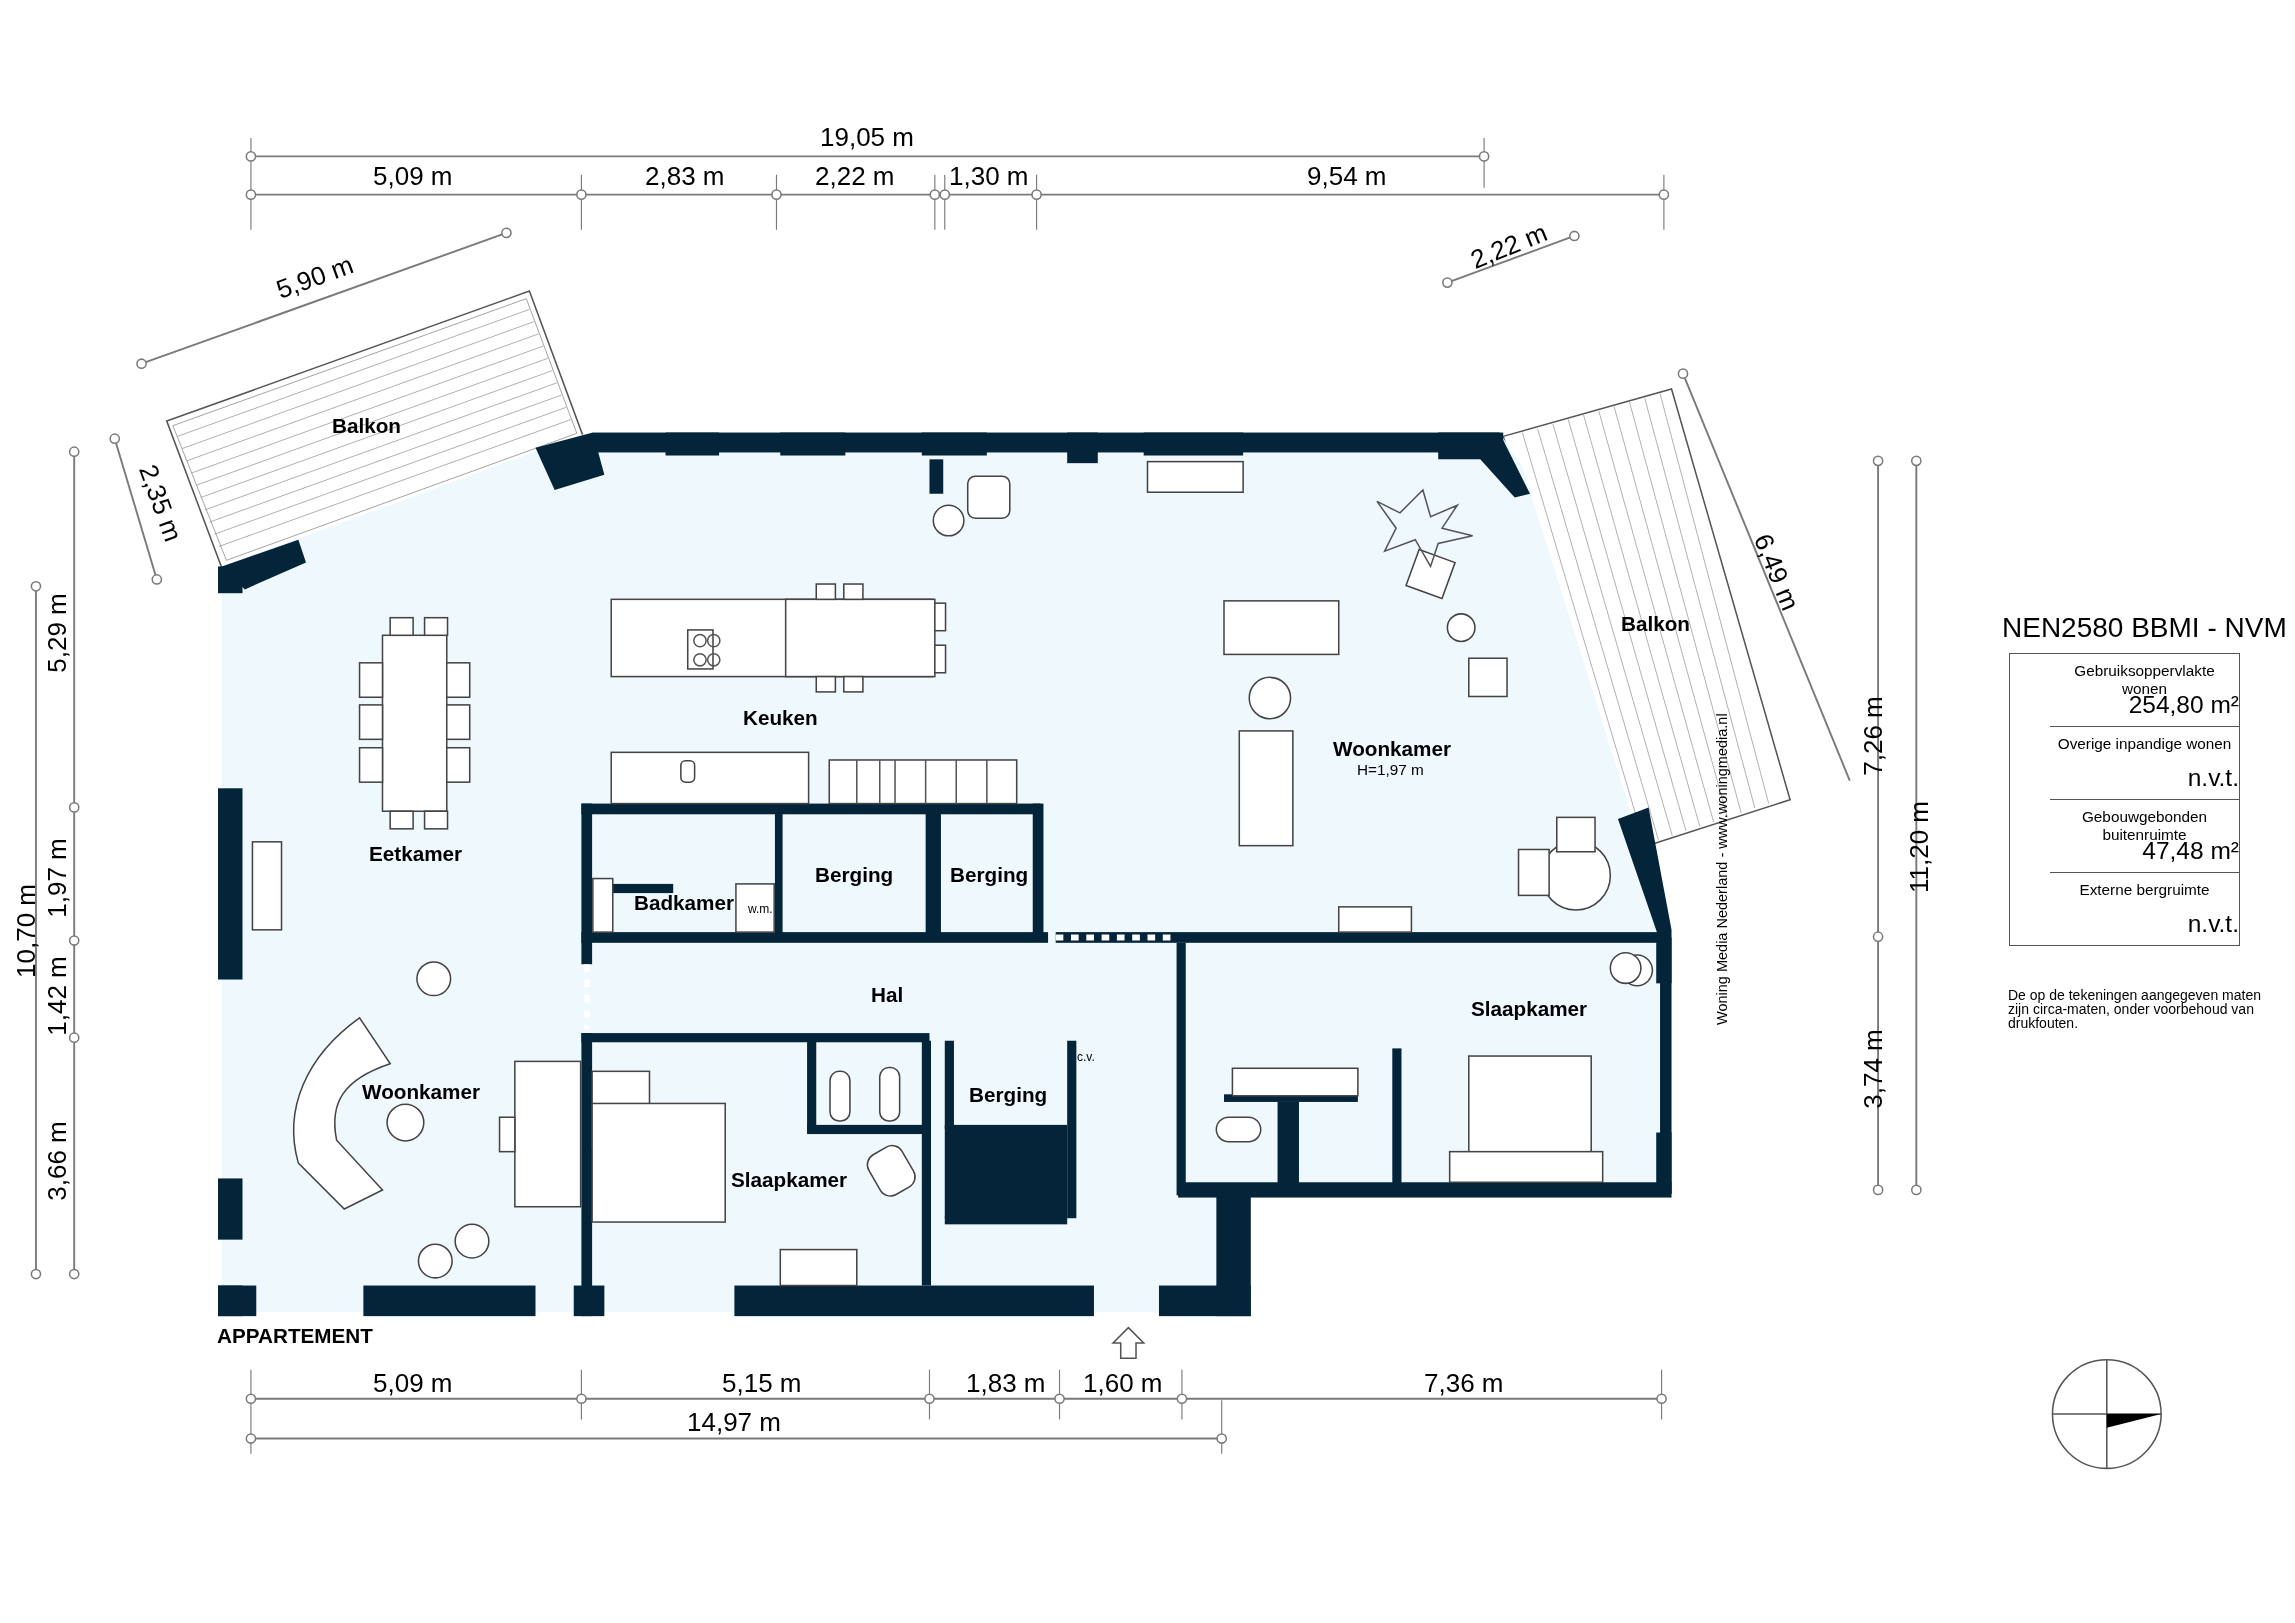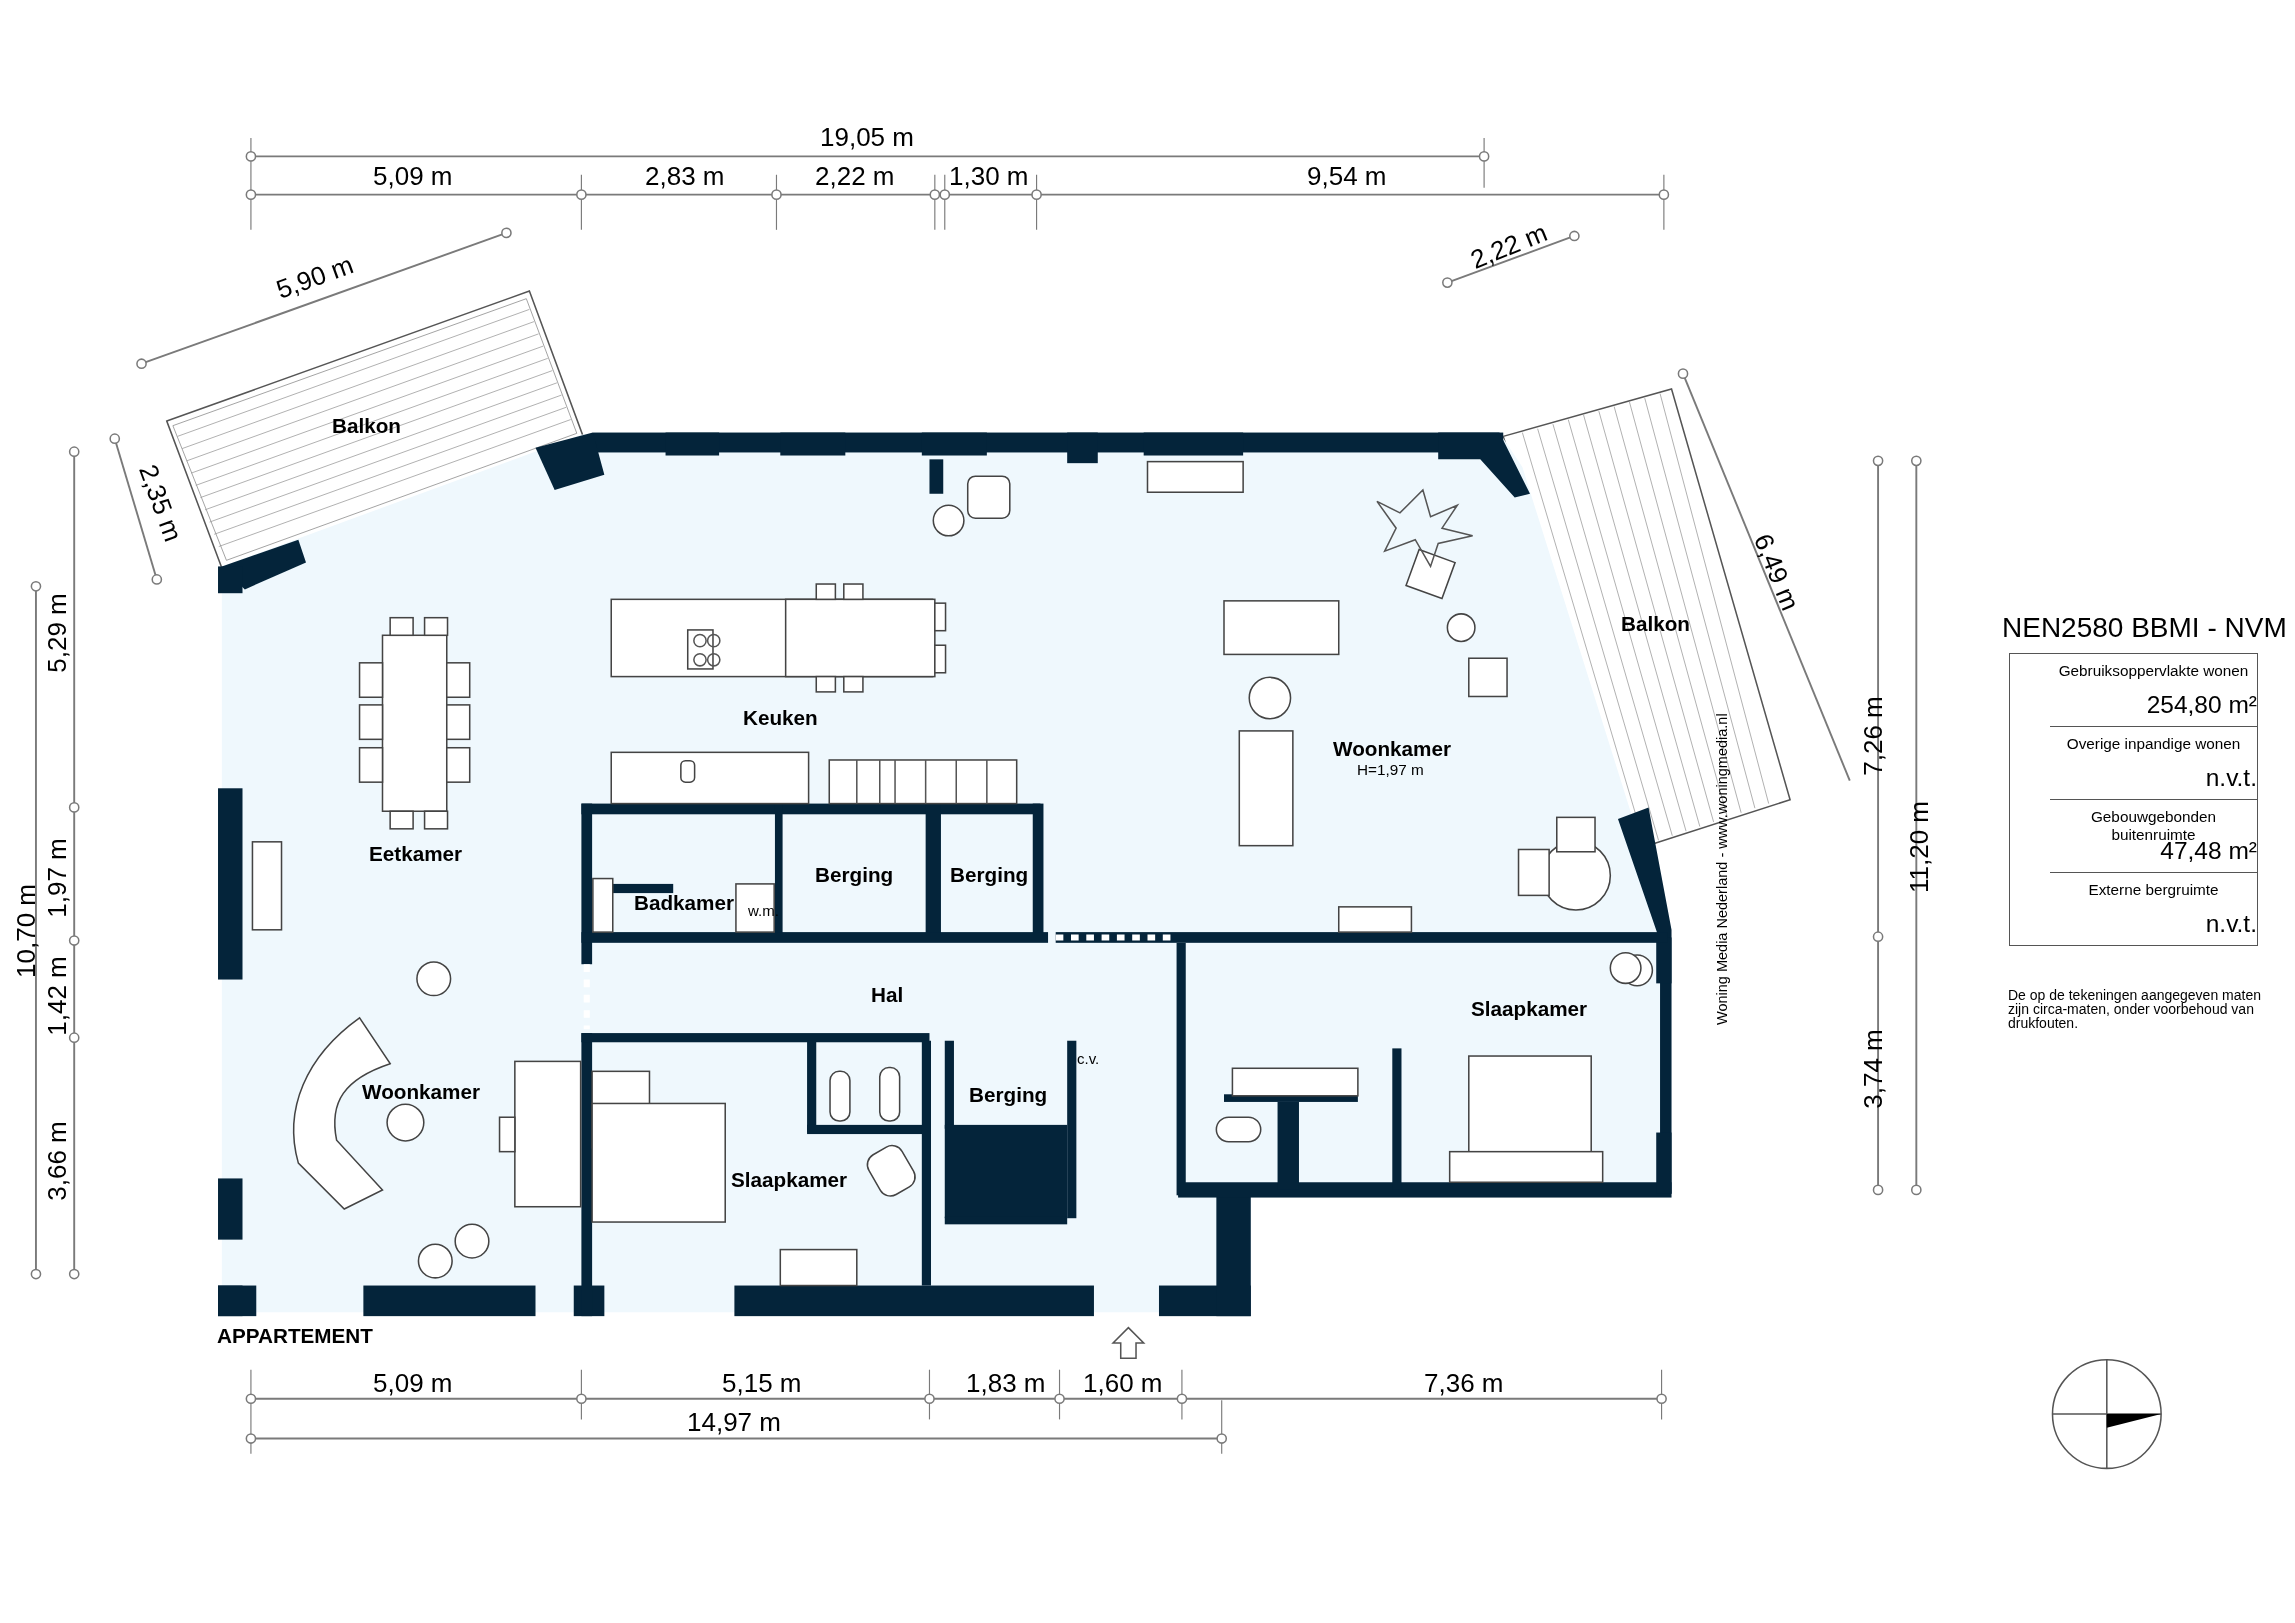--- a/index.html
+++ b/index.html
@@ -9,23 +9,23 @@
   .floor { fill: #eff8fd; }
   .furn { fill: #ffffff; stroke: #444; stroke-width: 2; }
   .thin { fill: none; stroke: #555; stroke-width: 2; }
   .dim { stroke: #7a7a7a; stroke-width: 2.5; fill: none; }
   .tick { stroke: #7a7a7a; stroke-width: 1.5; fill: none; }
   .dimcirc { fill: #fff; stroke: #7a7a7a; stroke-width: 2; }
   .lbl { position: absolute; white-space: nowrap; line-height: 1; }
   .dimtxt { font-size: 26px; font-family: "Liberation Sans", sans-serif; transform-origin: center center; }
   .room { font-size: 20.7px; font-weight: bold; }
   .room-sm { font-size: 15.3px; }
-  .tiny { font-size: 15px; }
+  .tiny { font-size: 12px; }
   .legend-title { position: absolute; left: 2002px; top: 612px; font-size: 28px; }
-  .legend-box { position: absolute; left: 2009px; top: 653px; width: 249px; border: 1.5px solid #555; box-sizing: border-box; padding-left: 40px; }
+  .legend-box { position: absolute; left: 2009px; top: 653px; width: 231px; border: 1.5px solid #555; box-sizing: border-box; padding-left: 40px; }
   .legend-cell { height: 72px; border-bottom: 1.5px solid #555; text-align: center; position: relative; }
   .legend-cell:last-child { border-bottom: none; }
   .legend-cell .cap { position: absolute; top: 7.7px; left: 0; right: 0; font-size: 15.3px; }
   .legend-cell .val { position: absolute; top: 37px; left: 0; right: 0; font-size: 24.5px; text-align: right; }
   .disclaimer { position: absolute; left: 2008px; top: 989px; font-size: 14px; line-height: 13.8px; width: 253px; }
   .watermark { position: absolute; left: 1714px; top: 1025px; font-size: 14.5px; transform: rotate(-90deg); transform-origin: 0 0; white-space: nowrap; }
   .apt { position: absolute; left: 217px; top: 1324px; font-size: 20.7px; font-weight: bold; }
 </style>
 </head>
 <body>

